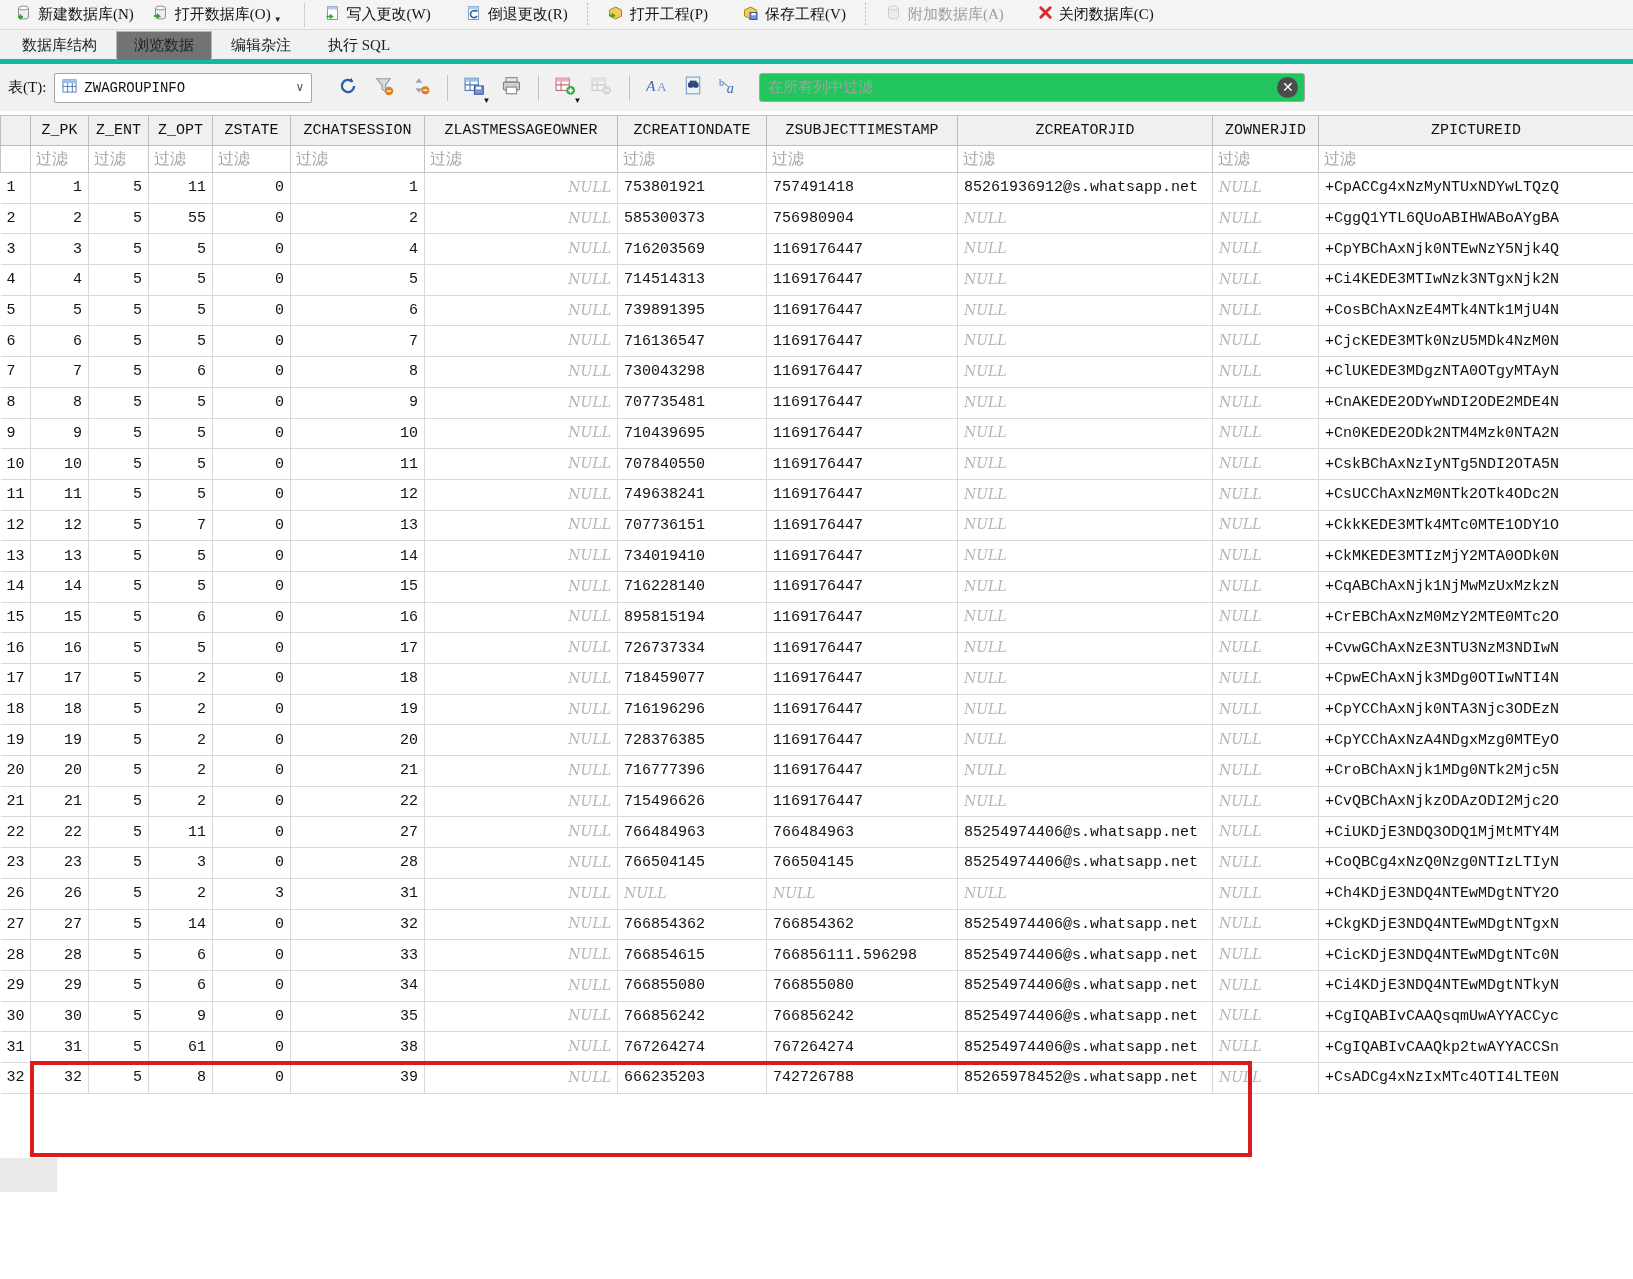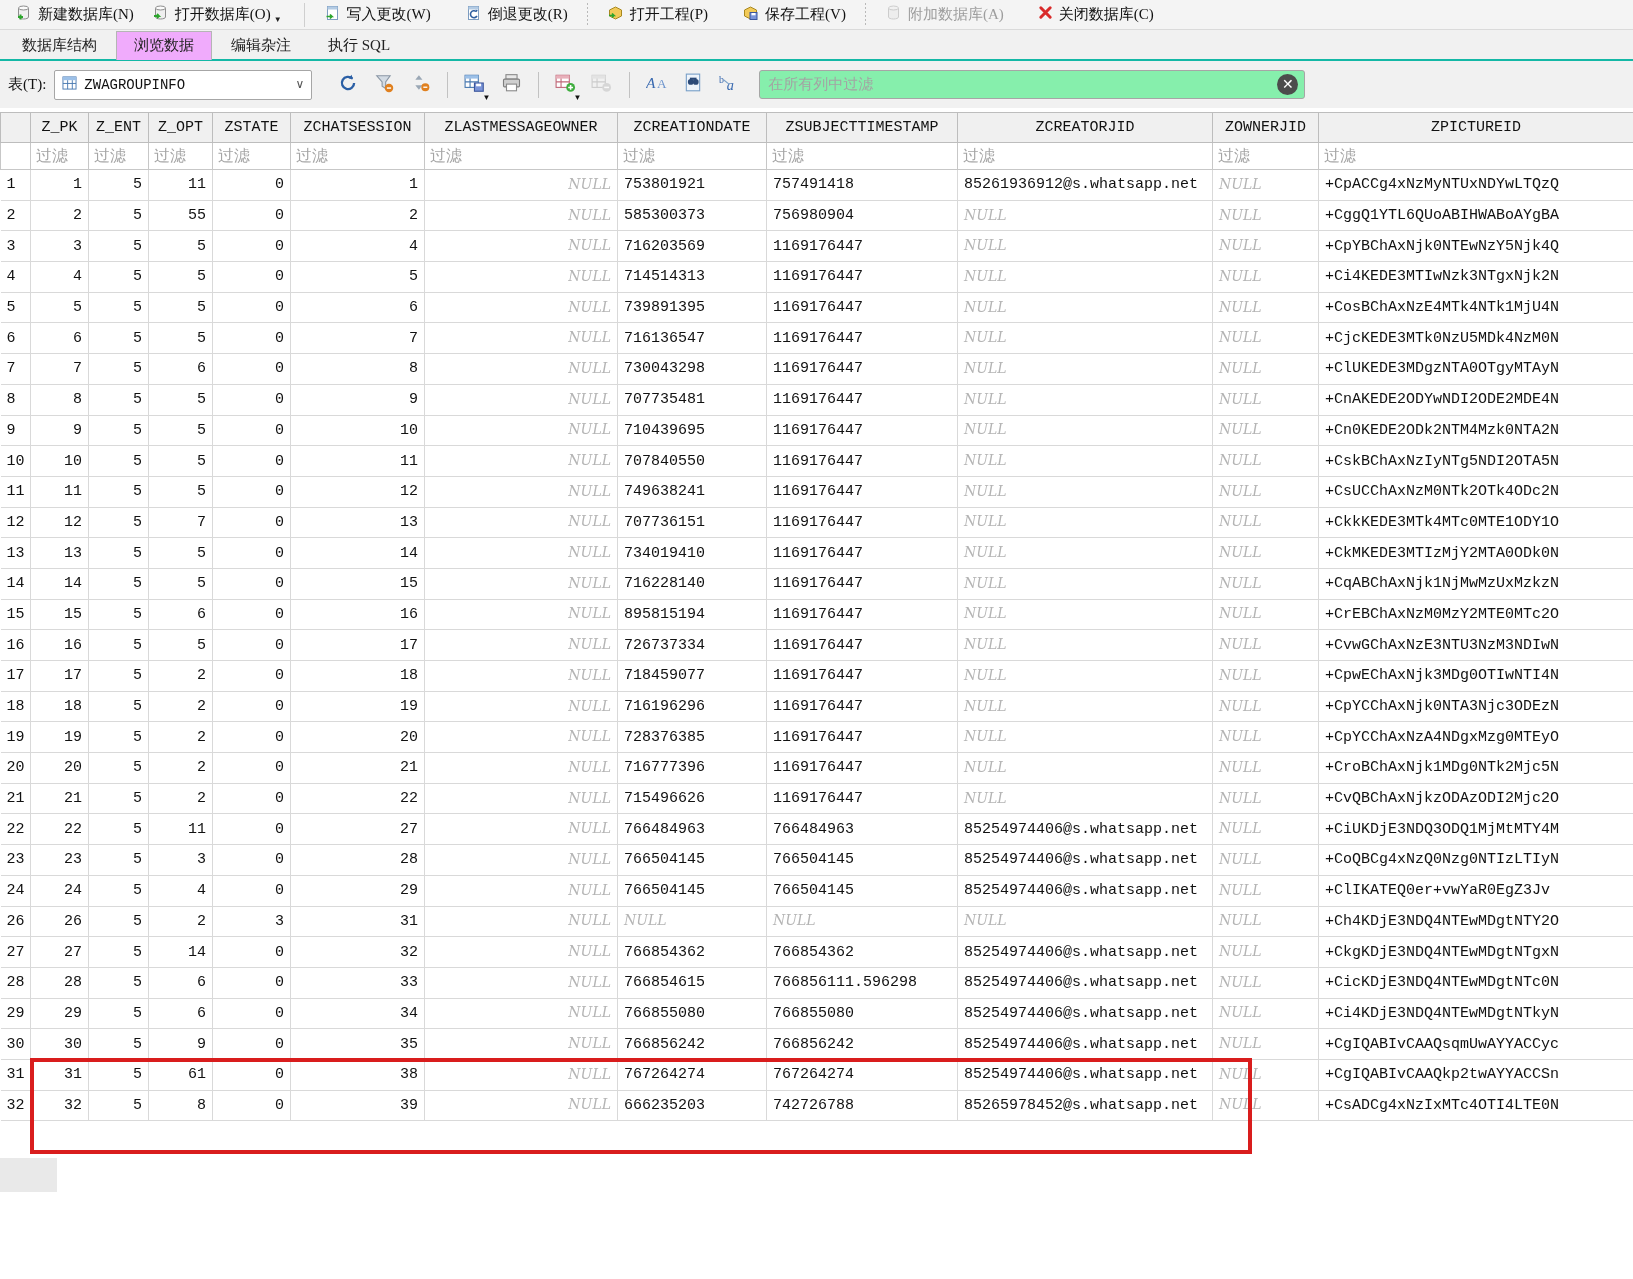--- a/index.html
+++ b/index.html
@@ -11,38 +11,38 @@
            border-bottom:1px solid #dadada;padding-left:6px;font-size:15px;}
   .mb-item{display:flex;align-items:center;gap:6px;padding:2px 9px;white-space:nowrap;cursor:default;}
   .mb-item.disabled{color:#9d9d9d;}
   .mb-item.disabled svg{opacity:.45;}
   .mb-caret{font-size:8px;color:#222;margin:10px 12px 0 -6px;}
   .mb-sep{width:1px;height:24px;background:#cfcfcf;margin:0 10px;}
   .mb-sep.dotted{background:repeating-linear-gradient(to bottom,#b9b9b9 0 2px,transparent 2px 4px);}
   .mb-gap{width:16px;}
 
   .tabbar{display:flex;align-items:flex-end;height:29px;background:#f1f1f1;
-          border-bottom:2px solid #14b8a6;padding-left:4px;font-size:15px;}
+          border-bottom:5px solid #14b8a6;padding-left:4px;font-size:15px;}
   .tab{padding:4px 17px 4px;margin-right:1px;border:1px solid transparent;border-bottom:none;color:#222;cursor:default;white-space:nowrap;}
-  .tab.active{background:#f0abfc;border-color:#b5b5b5;margin-bottom:-1px;padding-bottom:5px;}
+  .tab.active{background:#737373;border-color:#b5b5b5;margin-bottom:-1px;padding-bottom:5px;}
 
   .controls{display:flex;align-items:center;height:47px;background:#f1f1f1;padding-left:8px;font-size:15px;}
   .tbl-label{margin-right:8px;white-space:nowrap;}
   .table-select{display:flex;align-items:center;width:242px;height:28px;background:#fff;
                 border:1px solid #a6a6a6;border-radius:2px;padding:0 7px;gap:7px;}
   .ts-name{font-family:"Liberation Mono",monospace;font-size:14px;}
   .ts-chevron{margin-left:auto;color:#555;font-size:12px;}
   .icon-btn{position:relative;width:30px;height:30px;display:flex;align-items:center;justify-content:center;
             border:none;background:transparent;padding:0;margin:0 3px;cursor:default;}
   .icon-btn.disabled{opacity:.5;}
   .dd-caret{position:absolute;right:0;bottom:-2px;font-size:8px;color:#111;}
   .ctl-sep{width:1px;height:26px;background:#c2c2c2;margin:0 9px;}
   .filter-wrap{position:relative;margin-left:12px;}
   .filter-input{width:502px;height:27px;border:1px solid #a6a6a6;border-radius:3px;
-                padding:0 34px 0 8px;font-size:15px;font-family:"Liberation Serif",serif;background:#86efac;}
+                padding:0 34px 0 8px;font-size:15px;font-family:"Liberation Serif",serif;background:#22c55e;}
   .filter-input::placeholder{color:#a3a3a3;}
   .filter-clear{position:absolute;right:7px;top:4px;width:21px;height:21px;border-radius:50%;
                 background:#4c4c4c;color:#fff;display:flex;align-items:center;justify-content:center;
                 font-size:14px;line-height:1;cursor:default;}
 
   
   .grid-wrap{position:relative;margin-top:4px;}
   table.grid{border-collapse:collapse;table-layout:fixed;width:1633px;
              font-family:"Liberation Mono",monospace;font-size:15px;}
   table.grid th{height:29px;background:#f0f0f0;border:1px solid #bdbdbd;font-weight:normal;
@@ -645,34 +645,20 @@
             <td class="ar">0</td>
             <td class="ar">28</td>
             <td class="ar"><span class="nullv">NULL</span></td>
             <td class="al">766504145</td>
             <td class="al">766504145</td>
             <td class="al">85254974406@s.whatsapp.net</td>
             <td class="al"><span class="nullv">NULL</span></td>
             <td class="al">+CoQBCg4xNzQ0Nzg0NTIzLTIyN</td>
           </tr>
           <tr>
-            <td class="rownum">24</td>
-            <td class="ar">24</td>
-            <td class="ar">5</td>
-            <td class="ar">4</td>
-            <td class="ar">0</td>
-            <td class="ar">29</td>
-            <td class="ar"><span class="nullv">NULL</span></td>
-            <td class="al">766504145</td>
-            <td class="al">766504145</td>
-            <td class="al">85254974406@s.whatsapp.net</td>
-            <td class="al"><span class="nullv">NULL</span></td>
-            <td class="al">+ClIKATEQ0er+vwYaR0EgZ3Jv</td>
-          </tr>
-          <tr>
             <td class="rownum">26</td>
             <td class="ar">26</td>
             <td class="ar">5</td>
             <td class="ar">2</td>
             <td class="ar">3</td>
             <td class="ar">31</td>
             <td class="ar"><span class="nullv">NULL</span></td>
             <td class="al"><span class="nullv">NULL</span></td>
             <td class="al"><span class="nullv">NULL</span></td>
             <td class="al"><span class="nullv">NULL</span></td>

